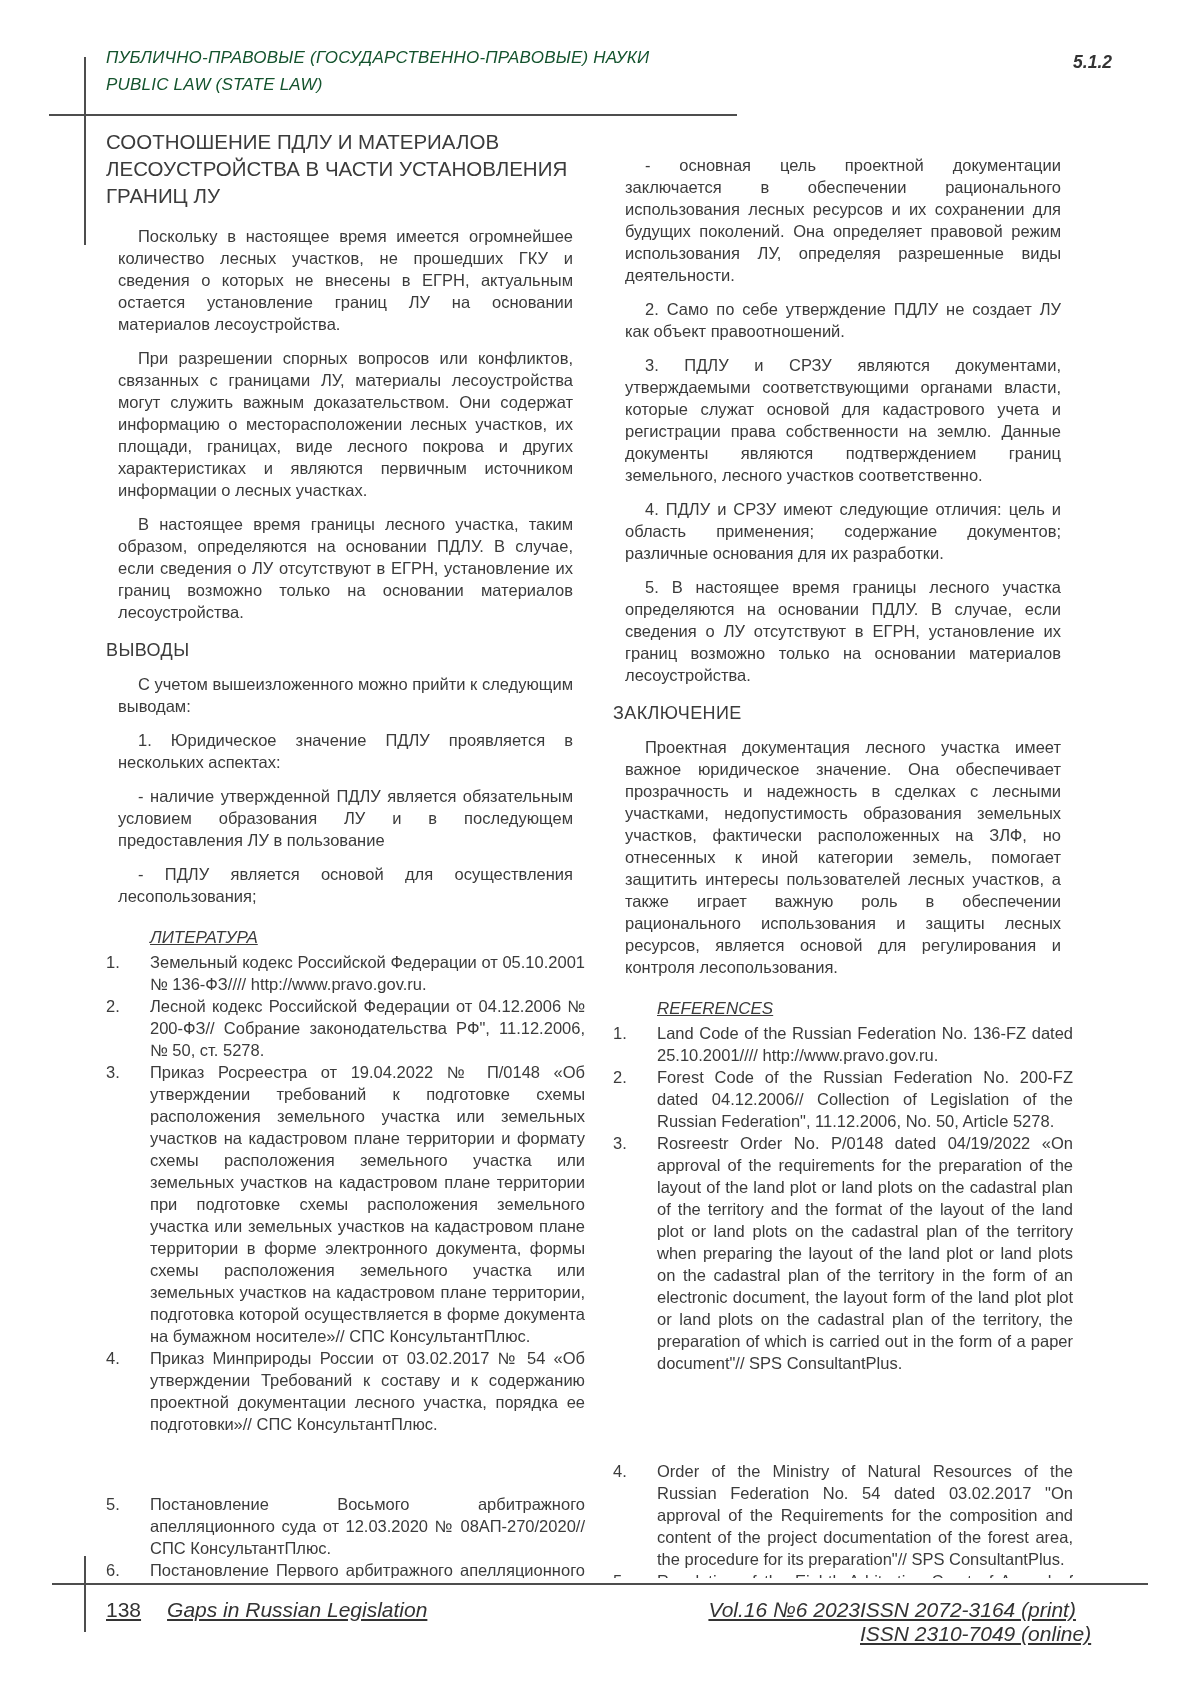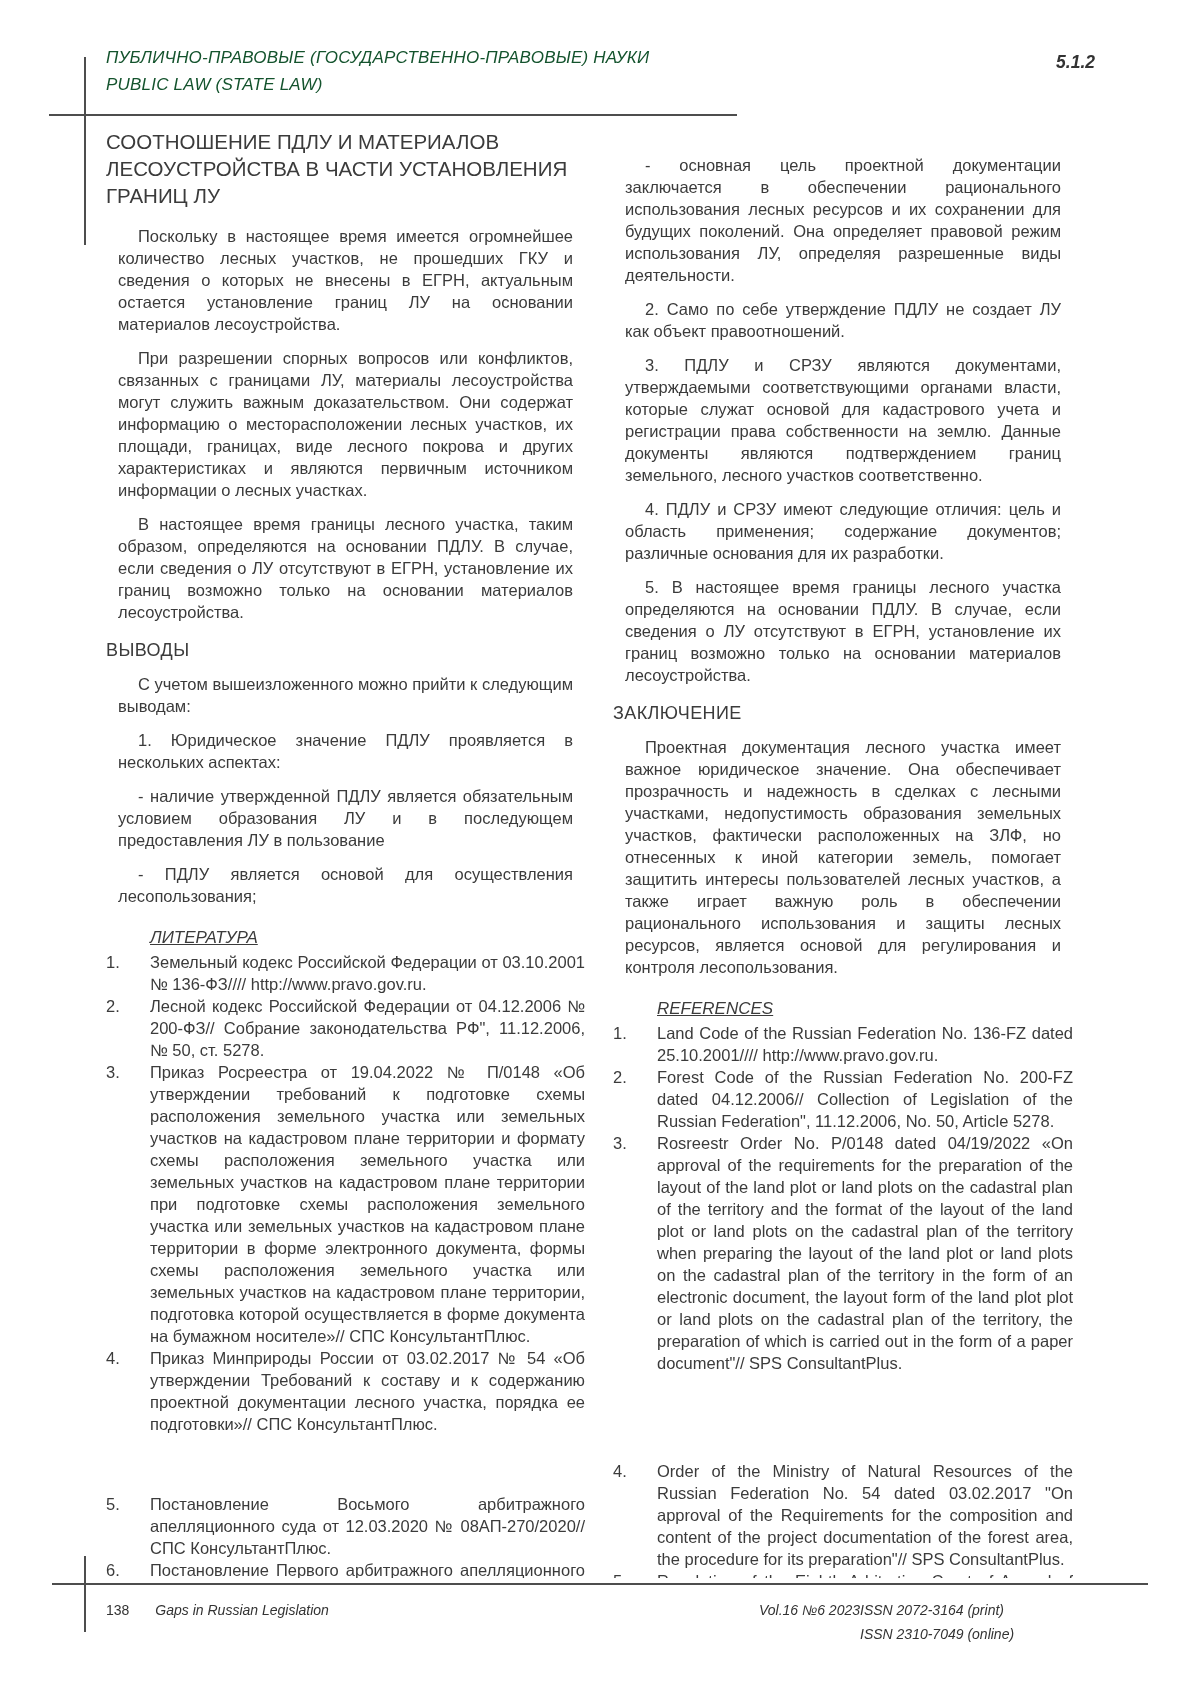--- a/index.html
+++ b/index.html
@@ -16,21 +16,21 @@
   
   .header-rule-v { position:absolute; left:84px; top:57px; width:2px; height:188px; background:#4d4d4d; }
   .header-rule-h { position:absolute; left:49px; top:114px; width:688px; height:2px; background:#4d4d4d; }
   .header-text {
     position:absolute; left:106px; top:44px;
     font-style:italic; font-weight:normal;
     font-size:17px; line-height:27px; letter-spacing:0.2px;
     color:#14532d;
   }
   .header-code {
-    position:absolute; right:105px; top:52px;
+    position:absolute; right:88px; top:52px;
     font-style:italic; font-weight:bold; font-size:17.5px; color:#333;
   }
 
   
   .columns {
     position:absolute; left:106px; top:128px;
     width:967px; height:1450px;
     display:flex; gap:28px;
     overflow:hidden;
     font-size:16.5px; line-height:22px;
@@ -59,21 +59,21 @@
   .lit-list > div:nth-of-type(5) { margin-top:58px; }
   .ref-list > div:nth-of-type(4) { margin-top:86px; }
   .ref-list > div:nth-of-type(6) { margin-top:20px; }
 
   
   .footer-rule-h { position:absolute; left:52px; top:1583px; width:1096px; height:2px; background:#4d4d4d; }
   .footer-rule-v { position:absolute; left:84px; top:1556px; width:2px; height:76px; background:#4d4d4d; }
   .footer {
     position:absolute; left:106px; top:1598px; width:1004px;
     display:flex; align-items:flex-start;
-    font-size:14px; line-height:24px; color:#333;
+    font-size:21px; line-height:24px; color:#333;text-decoration:underline;
   }
   .footer-left { display:flex; gap:26px; width:330px; flex:none; }
   .footer-page { font-style:normal; }
   .footer-journal { font-style:italic; }
   .footer-center { flex:1; text-align:right; font-style:italic; }
   .footer-right { width:250px; flex:none; text-align:left; font-style:italic; }
 </style>
 </head>
 <body>
 
@@ -114,21 +114,21 @@
 
           <p class="body-p">- ПДЛУ является основой для осуществления лесопользования;</p>
         </div>
 
       <div class="list-heading">ЛИТЕРАТУРА</div>
 
       <div class="num-list lit-list">
 
           <div class="item">
             <span class="num">1.</span>
-            <span class="text">Земельный кодекс Российской Федерации от 03.10.2001 № 136-ФЗ//// http://www.pravo.gov.ru.</span>
+            <span class="text">Земельный кодекс Российской Федерации от 05.10.2001 № 136-ФЗ//// http://www.pravo.gov.ru.</span>
           </div>
 
           <div class="item">
             <span class="num">2.</span>
             <span class="text">Лесной кодекс Российской Федерации от 04.12.2006 № 200-ФЗ// Собрание законодательства РФ", 11.12.2006, № 50, ст. 5278.</span>
           </div>
 
           <div class="item">
             <span class="num">3.</span>
             <span class="text">Приказ Росреестра от 19.04.2022 № П/0148 «Об утверждении требований к подготовке схемы расположения земельного участка или земельных участков на кадастровом плане территории и формату схемы расположения земельного участка или земельных участков на кадастровом плане территории при подготовке схемы расположения земельного участка или земельных участков на кадастровом плане территории в форме электронного документа, формы схемы расположения земельного участка или земельных участков на кадастровом плане территории, подготовка которой осуществляется в форме документа на бумажном носителе»// СПС КонсультантПлюс.</span>

